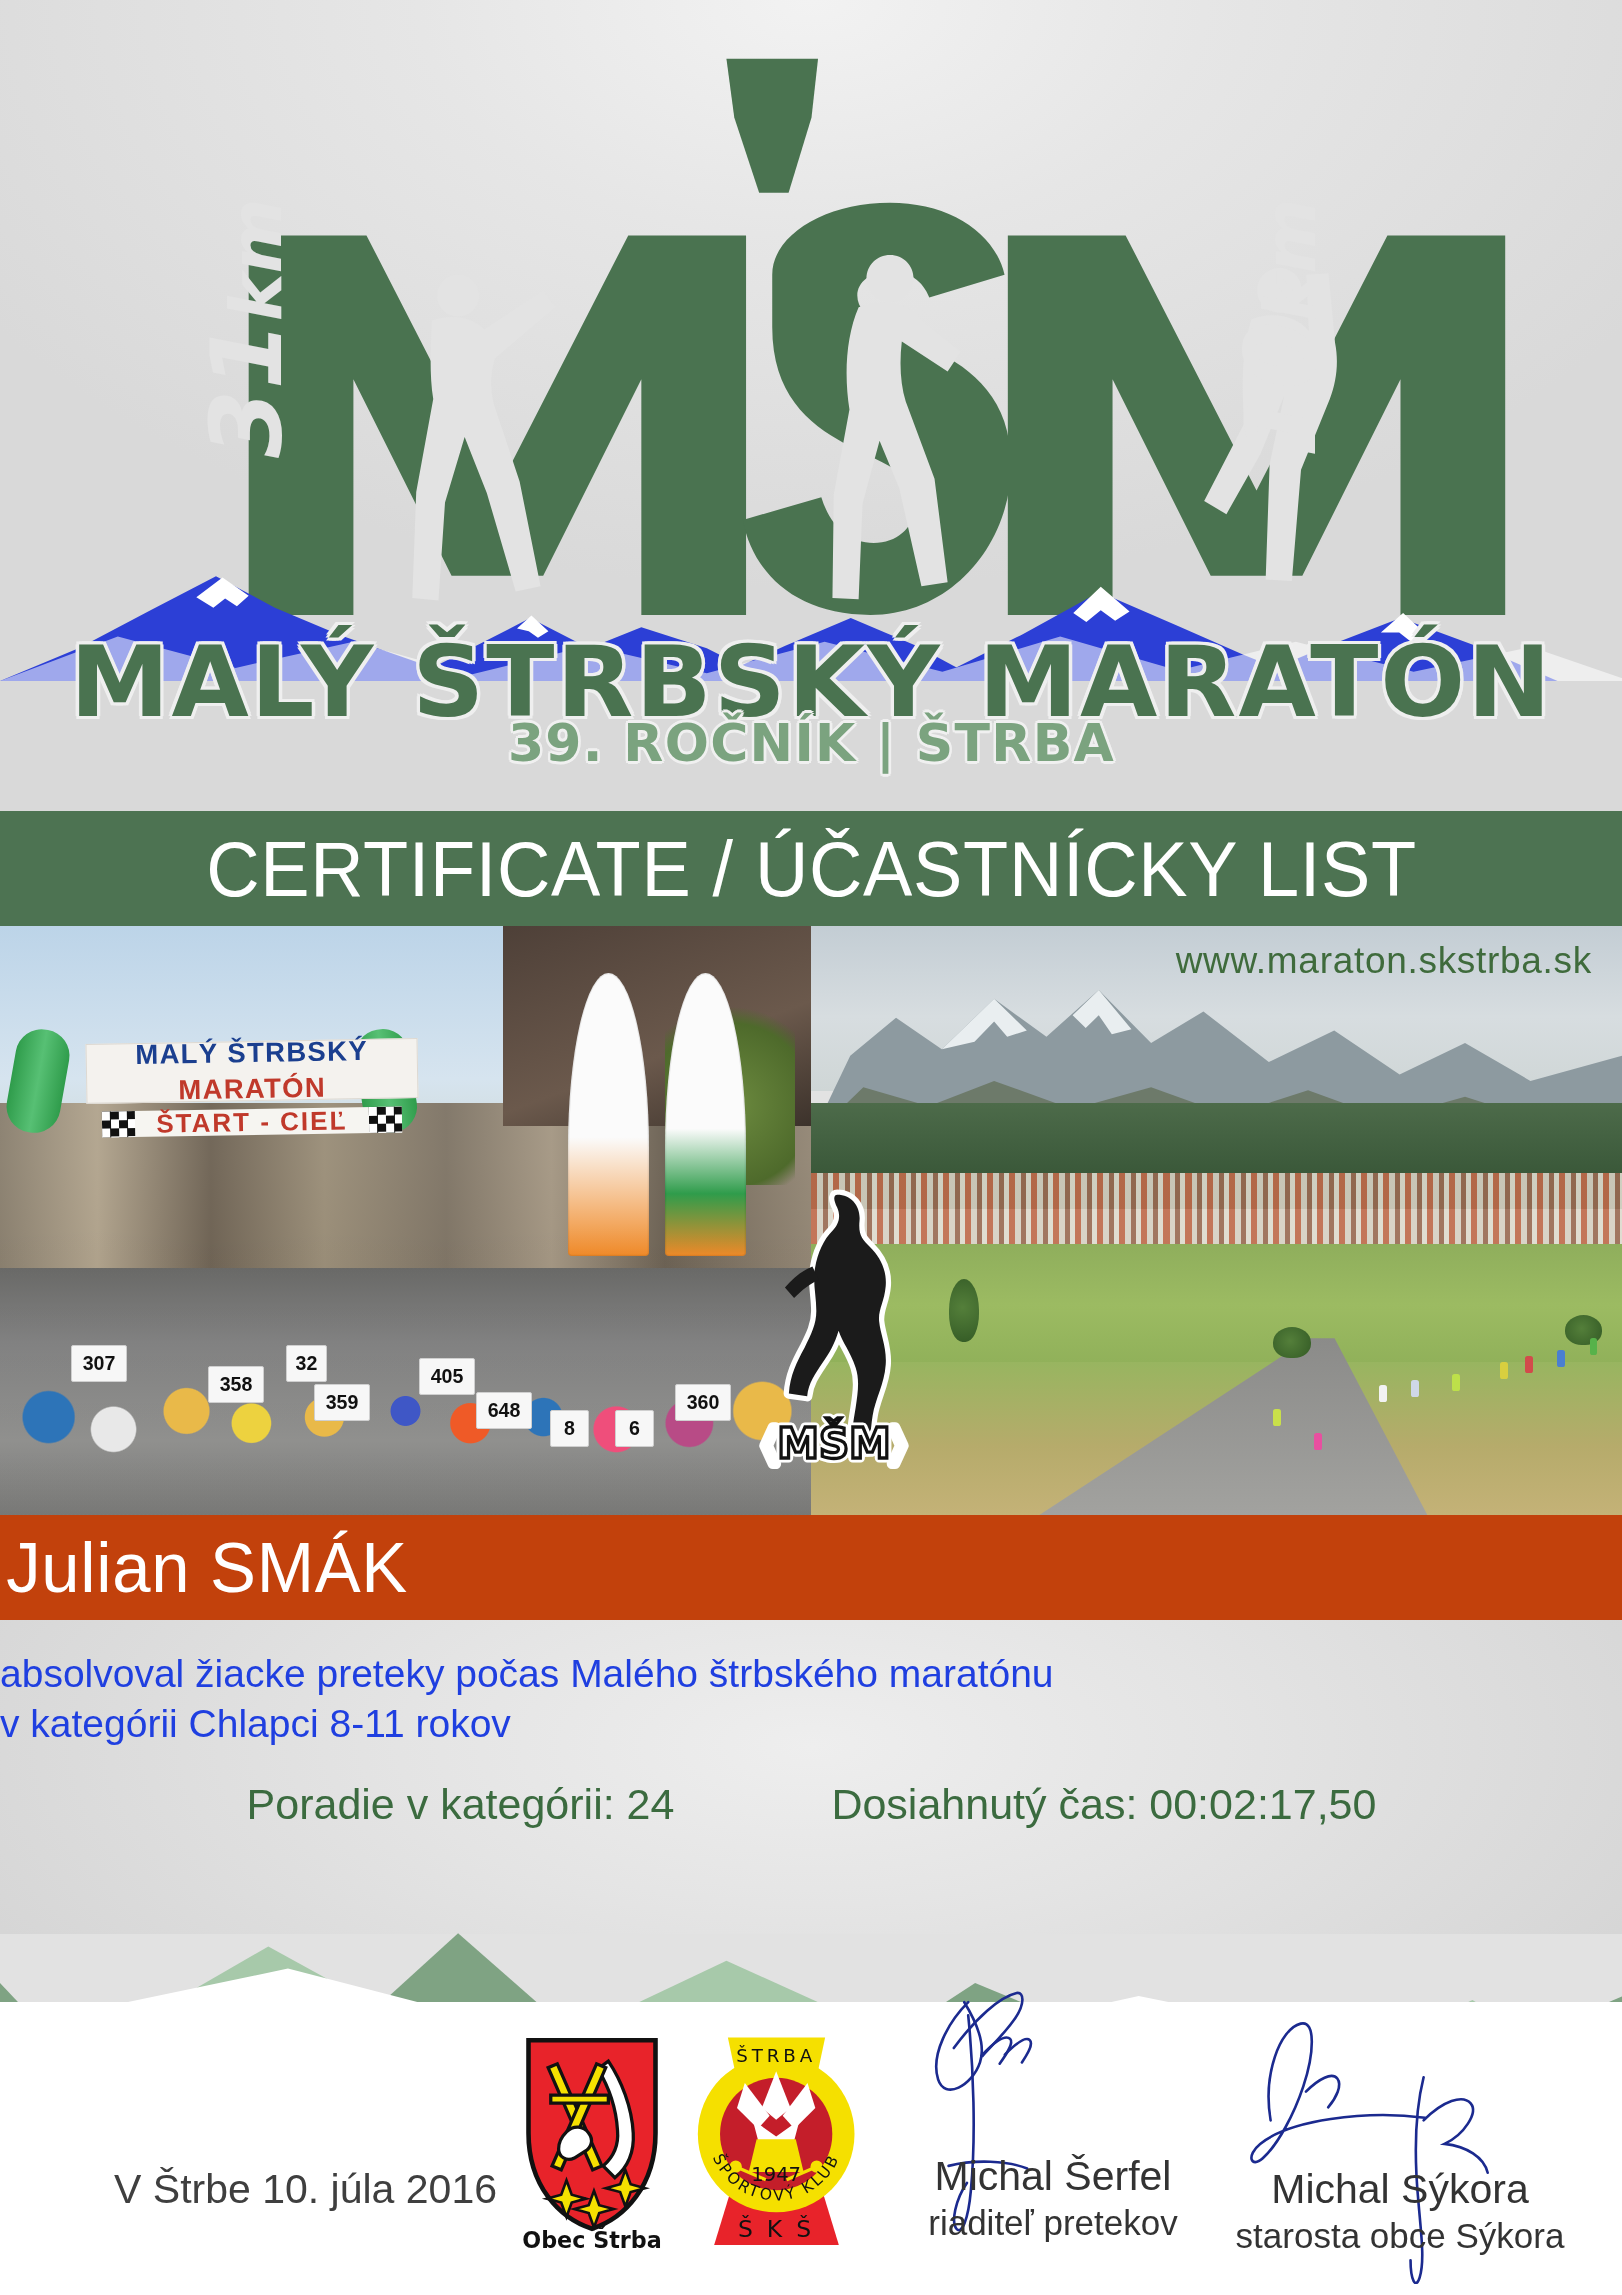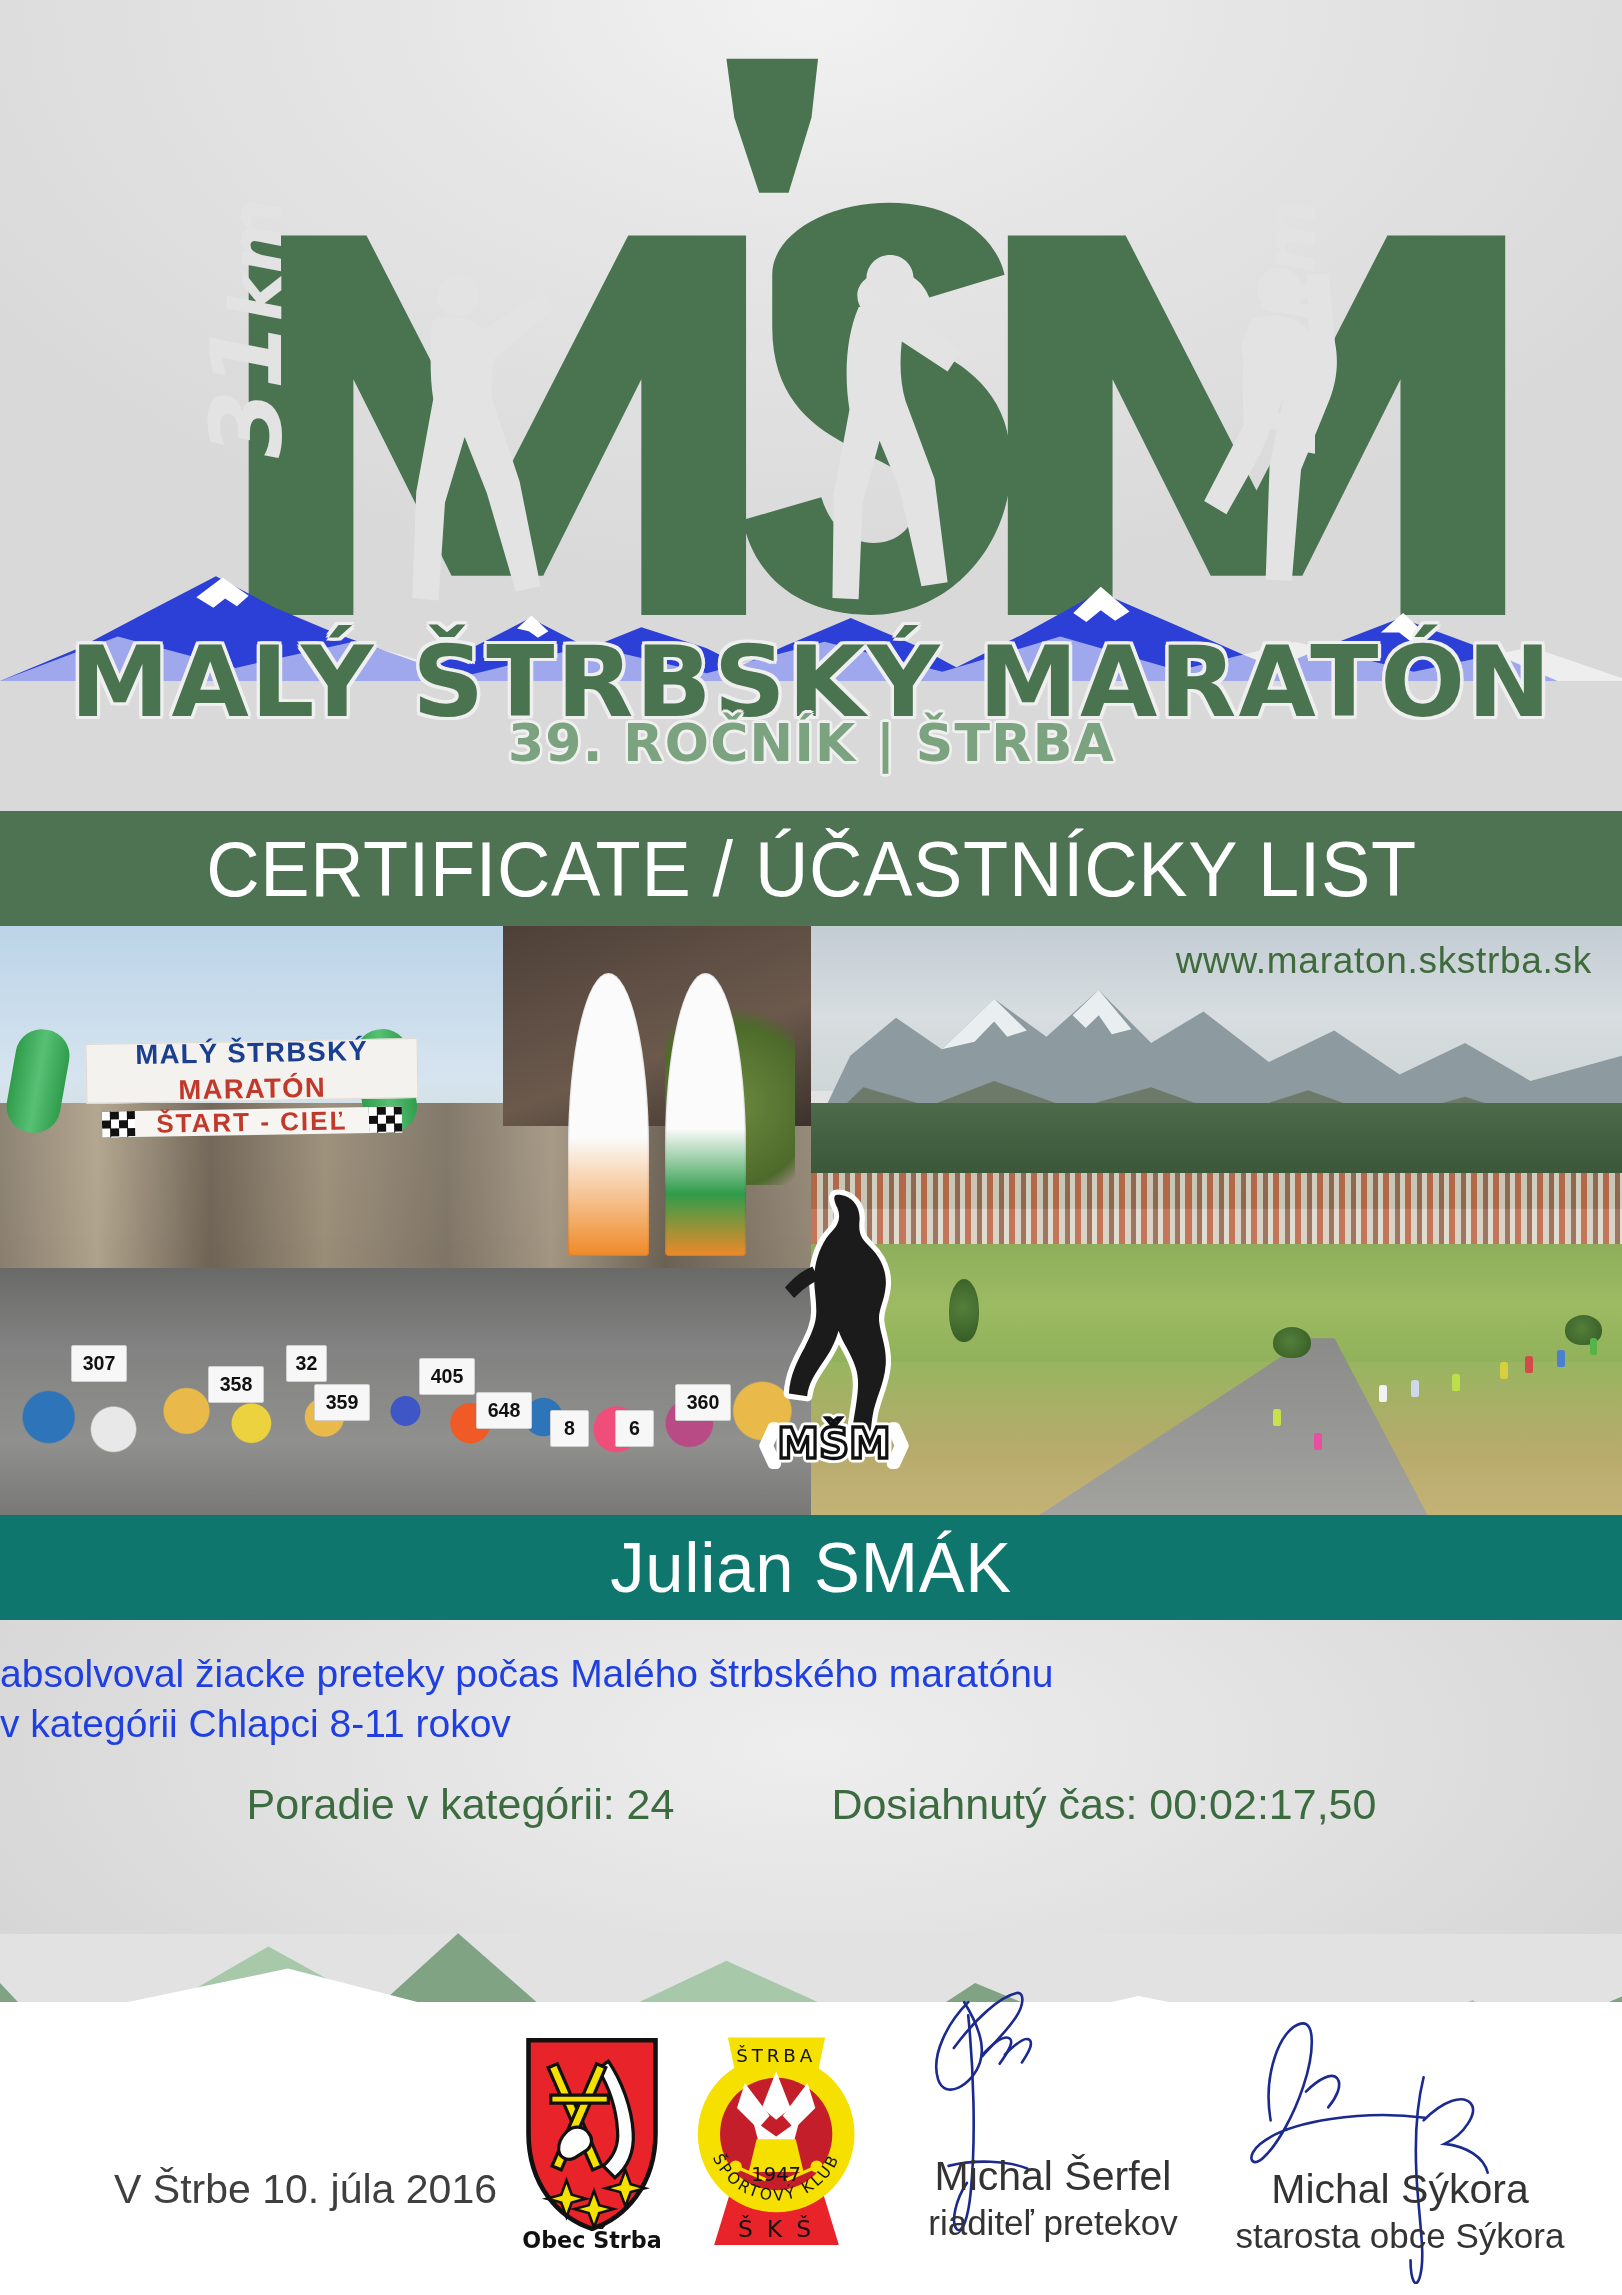--- a/index.html
+++ b/index.html
@@ -166,21 +166,21 @@
     color:#3f6b3c; font-size:37px; letter-spacing:0.7px;
     font-family:"Liberation Sans", sans-serif;
   }
 
   
   .cutout{ position:absolute; left:739px; top:1175px; width:190px; height:301px; z-index:6; }
 
   
   .name-band{
     position:absolute; left:0; top:1515px; width:1623px; height:105px;
-    background:#0f766e; display:flex; align-items:center; justify-content:center;
+    background:#c2410c; display:flex; align-items:center; 
   }
   .name-band .nm{
     color:#ffffff; font-size:71px; font-weight:normal; letter-spacing:0.7px;
     font-family:"Liberation Sans", sans-serif; transform:scaleX(0.97);
   }
 
   
   .body-area{
     position:absolute; left:0; top:1620px; width:1623px; height:314px;
     background:radial-gradient(ellipse 916px 393px at 50% 40%, #eeeeee 0%, #e4e4e4 45%, #d6d6d6 100%);

